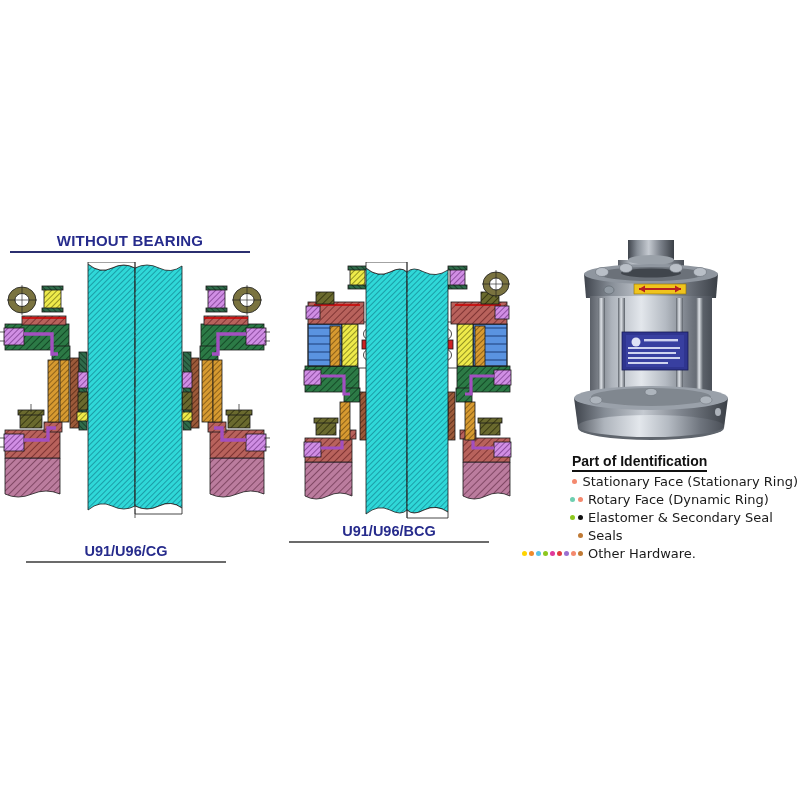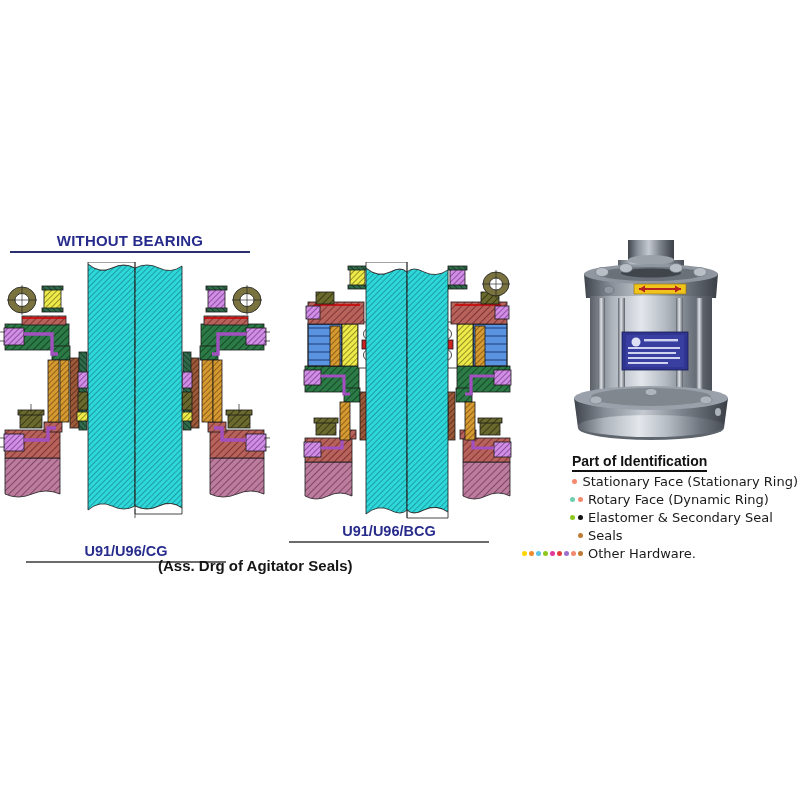--- a/index.html
+++ b/index.html
@@ -310,21 +310,20 @@
         <line x1="107" y1="0" x2="107" y2="256" stroke="#333" stroke-width="0.8" stroke-dasharray="11,3,2,3"></line>
       </g>
     </svg>
   </div>
 
   <div class="dwg-code" style="left:289px;top:523px;width:200px;">
     <span>U91/U96/BCG</span>
     <span class="rule"></span>
   </div>
 
-  <div class="caption" style="left:158px;top:557px;">(Ass. Drg of Agitator Seals)</div>
 
   <div class="photo" style="left:560px;top:240px;">
     <svg width="190" height="208" viewBox="0 0 190 208">
       <defs>
         <linearGradient id="steel" x1="0" y1="0" x2="1" y2="0">
           <stop offset="0" stop-color="#5b6068"></stop>
             <stop offset="0.18" stop-color="#aeb4bc"></stop>
           <stop offset="0.42" stop-color="#e3e7ec"></stop>
             <stop offset="0.62" stop-color="#b4bac2"></stop>
           <stop offset="0.84" stop-color="#6e747d"></stop>

